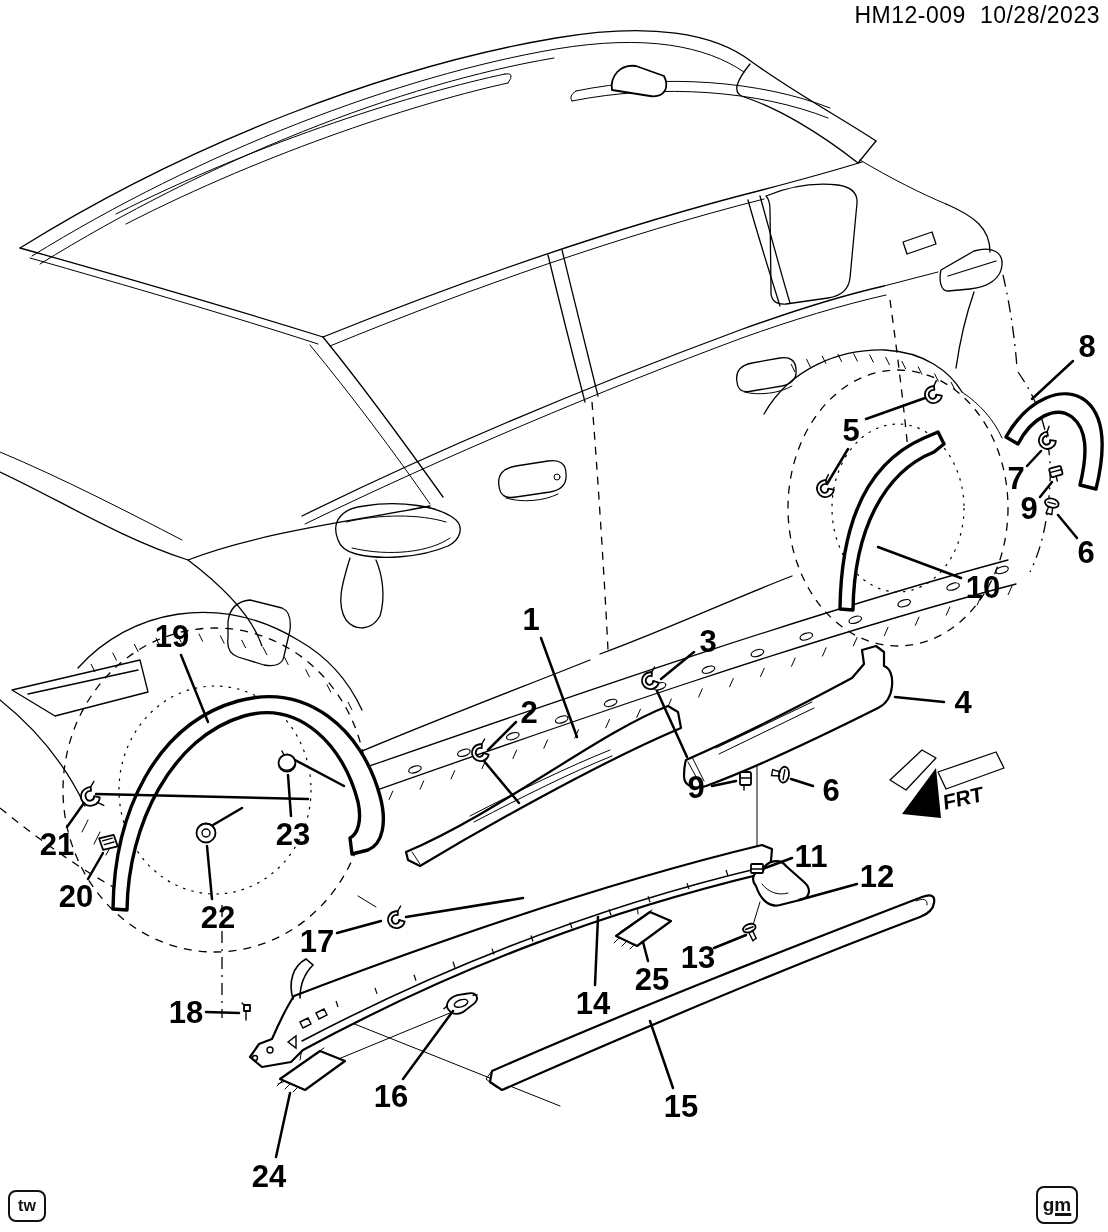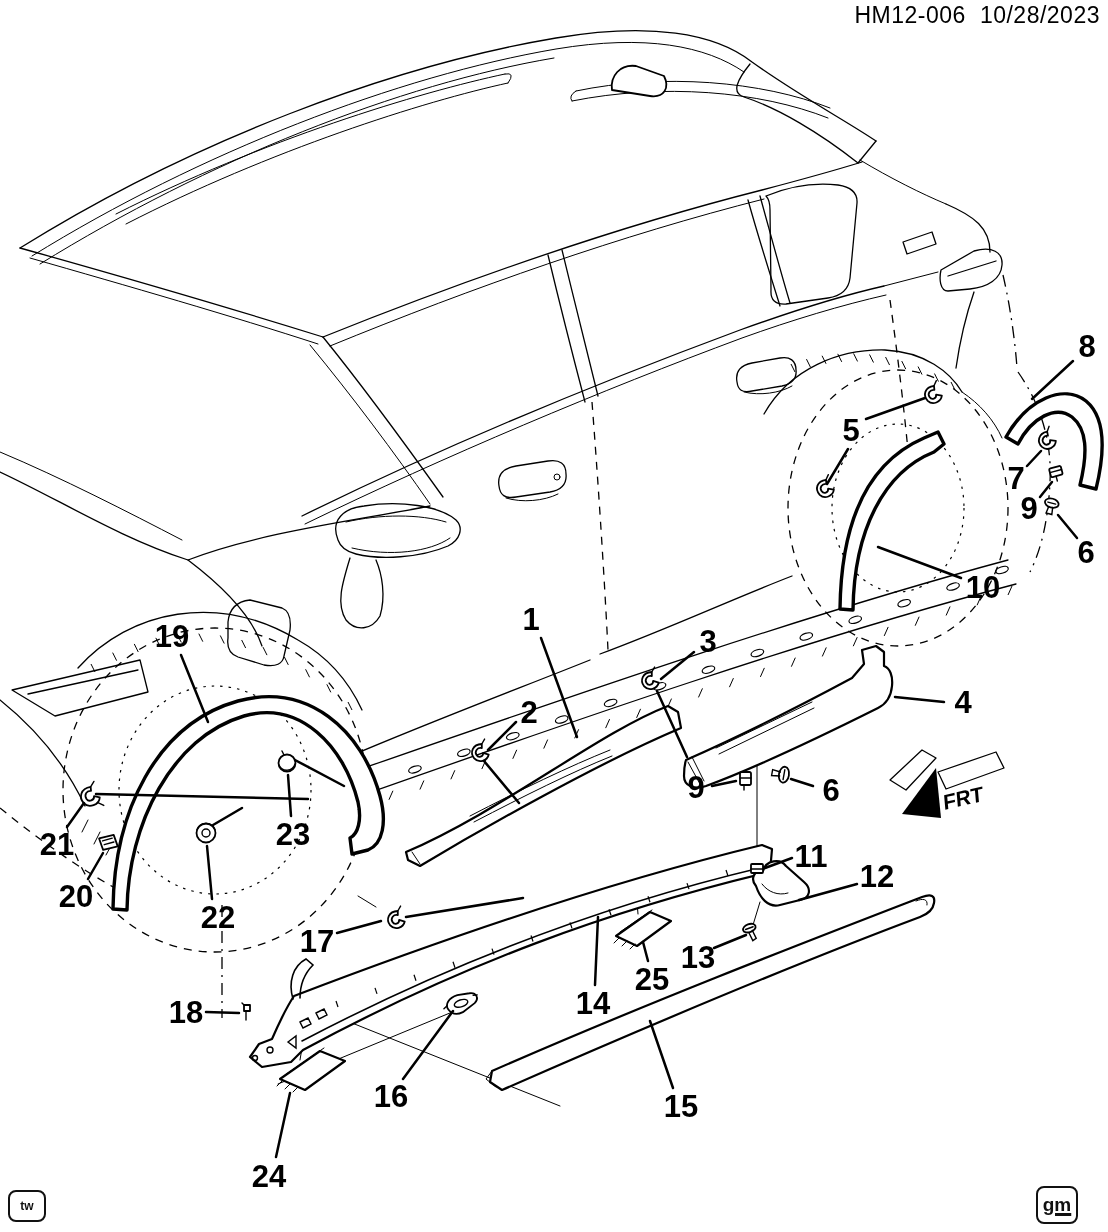--- a/index.html
+++ b/index.html
@@ -5,21 +5,21 @@
   html,body{margin:0;padding:0;background:#e8e8e8;}
   #page{position:relative;width:1108px;height:1232px;background:#ffffff;overflow:hidden;
         font-family:"Liberation Sans",sans-serif;}
   #diagram{position:absolute;left:0;top:0;width:1108px;height:1232px;}
   .hdr{position:absolute;top:2px;right:8px;font-size:23px;color:#000;letter-spacing:.5px;
        white-space:nowrap;font-weight:500;}
   .hdr .num{margin-right:14px;}
   .badge{position:absolute;border:2.5px solid #111;border-radius:8px;color:#111;
          display:flex;align-items:center;justify-content:center;background:#fff;
          font-weight:bold;}
-  #badge-tw{left:8px;bottom:10px;width:34px;height:28px;font-size:12px;}
+  #badge-tw{left:8px;bottom:10px;width:34px;height:28px;font-size:16px;}
   #badge-gm{right:30px;bottom:8px;width:38px;height:34px;font-size:19px;}
   #badge-gm span{text-decoration:underline;text-decoration-thickness:2.5px;text-underline-offset:2px;}
   
   .thin{fill:none;stroke:#000;stroke-width:1.3;stroke-linecap:round;stroke-linejoin:round;}
   .xthin{fill:none;stroke:#000;stroke-width:1;stroke-linecap:round;}
   .med{fill:#fff;stroke:#000;stroke-width:2.2;stroke-linejoin:round;}
   .medl{fill:none;stroke:#000;stroke-width:1.6;stroke-linecap:round;}
   .band{fill:#fff;stroke:#000;stroke-width:3.4;stroke-linejoin:round;}
   .dash{fill:none;stroke:#000;stroke-width:1.3;stroke-dasharray:8 7;}
   .dashdot{fill:none;stroke:#000;stroke-width:1.3;stroke-dasharray:12 6 2 6;}
@@ -29,21 +29,21 @@
   .callout-text{font-family:"Liberation Sans",sans-serif;font-size:31px;font-weight:bold;fill:#000;}
   .leader{stroke:#000;stroke-width:2.5;stroke-linecap:round;}
   .frt-text{font-family:"Liberation Sans",sans-serif;font-size:21px;font-weight:bold;fill:#000;}
 </style>
 </head>
 <body>
 
 <div id="page">
 
   <div class="hdr">
-    <span class="num">HM12-006</span><span>10/28/2023</span>
+    <span class="num">HM12-009</span><span>10/28/2023</span>
   </div>
 
   <svg id="diagram" viewBox="0 0 1108 1232" xmlns="http://www.w3.org/2000/svg">
 
     <g>
 
       <path class="thin" d="M20,248 C190,142 390,66 556,38 C650,22 715,33 752,62 C798,95 848,122 876,141"></path>
       <path class="xthin" d="M32,256 C200,152 398,76 556,49 C646,34 706,46 744,72"></path>
       <path class="xthin" d="M40,264 C208,160 400,84 554,58"></path>
 

